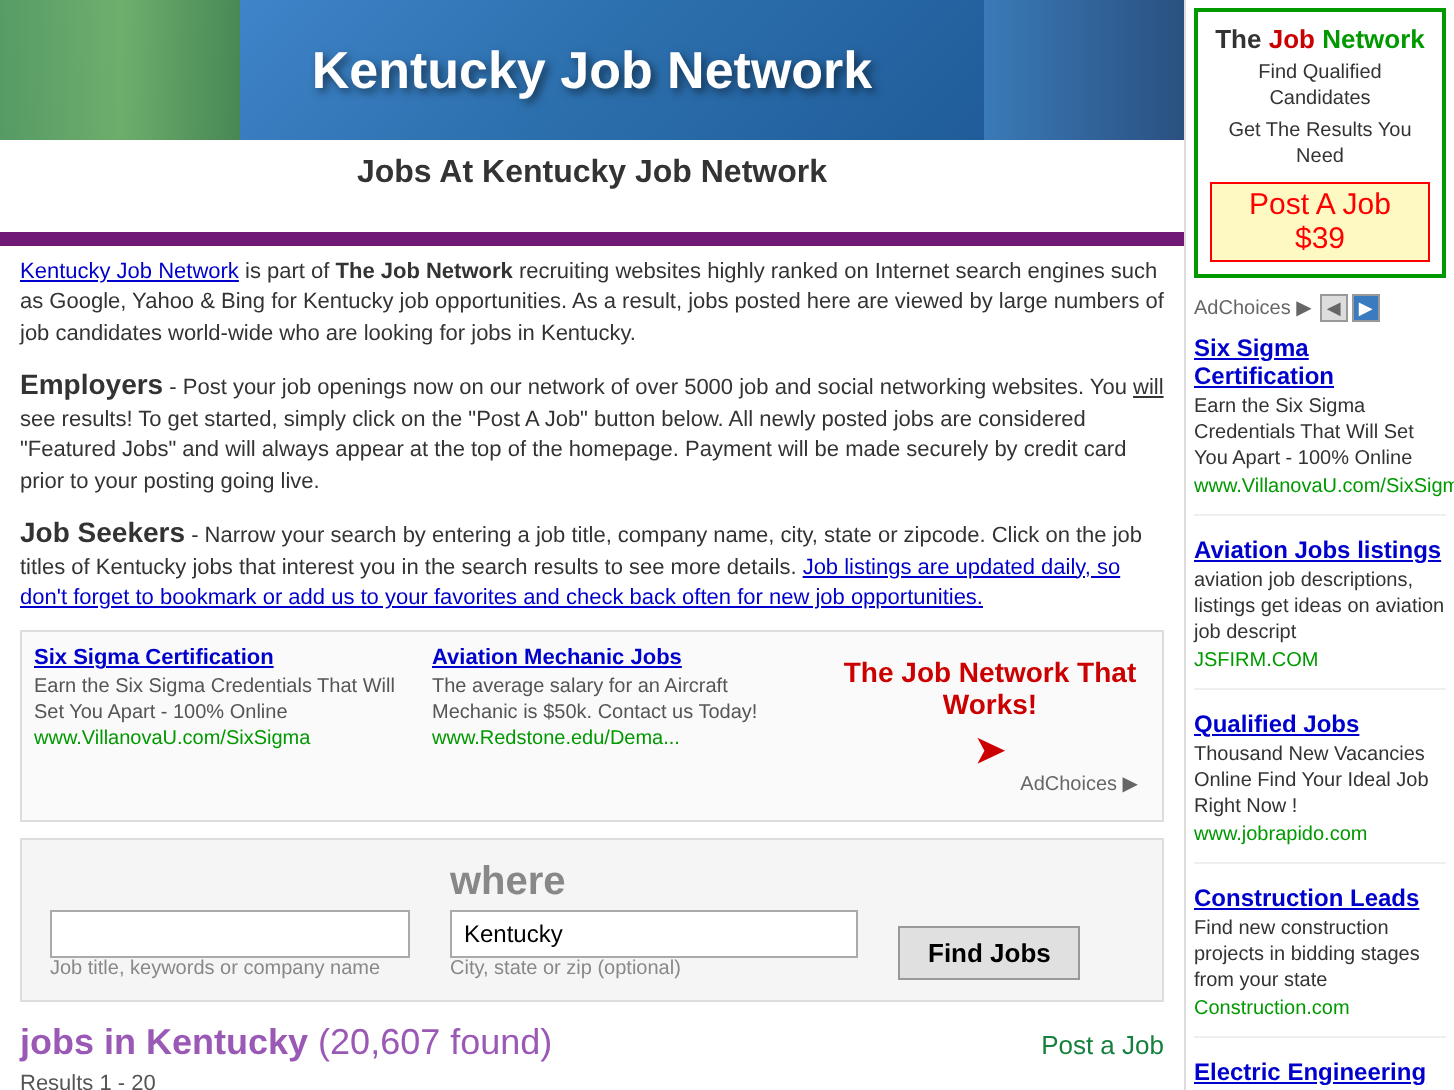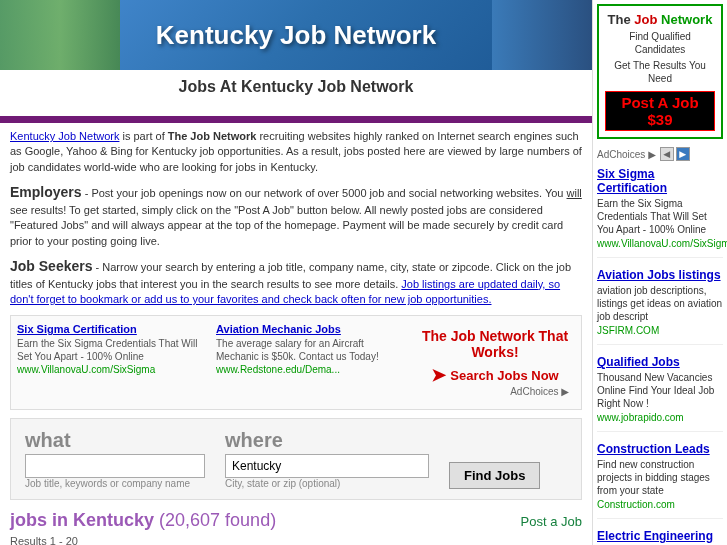--- a/index.html
+++ b/index.html
@@ -169,24 +169,24 @@
     }
     .sidebar-top-ad .job-network-text {
       font-size: 13px;
       font-weight: bold;
     }
     .sidebar-top-ad .job-network-text .the { color: #333; }
     .sidebar-top-ad .job-network-text .job { color: #c00; }
     .sidebar-top-ad .job-network-text .network { color: #090; }
     .sidebar-top-ad .tagline { font-size: 10px; color: #333; margin: 3px 0; line-height: 1.3; }
     .sidebar-top-ad .post-price {
-      background: #000000;
+      background: #fef9c3;
       color: #f00;
       font-size: 15px;
-      font-weight: bold;
+      font-weight: normal;
       border: 1px solid #f00;
       padding: 2px 6px;
       display: inline-block;
       margin-top: 3px;
     }
 
     .sidebar-ad-block { margin-bottom: 10px; border-bottom: 1px solid #eee; padding-bottom: 8px; }
     .sidebar-ad-block .ad-title { color: #00c; font-size: 12px; font-weight: bold; text-decoration: underline; cursor: pointer; }
     .sidebar-ad-block .ad-desc { font-size: 10px; color: #333; line-height: 1.3; margin: 2px 0; }
     .sidebar-ad-block .ad-url { font-size: 10px; color: #090; }
@@ -237,30 +237,28 @@
         </div>
         <div class="ad-box">
           <a href="#">Aviation Mechanic Jobs</a>
           <p>The average salary for an Aircraft Mechanic is $50k. Contact us Today!</p>
           <p style="color:#090;font-size:10px;">www.Redstone.edu/Dema...</p>
         </div>
         <div class="job-network-banner">
           <div class="jn-title">The Job Network That Works!</div>
           <div class="search-arrow">
             <span style="color:#c00; font-size:18px;">➤</span>
-            <span>Search Jobs Now</span>
           </div>
           <div class="ad-choices-bar">AdChoices ▶</div>
         </div>
       </div>
 
       <div class="search-form-area">
         <div class="search-form-row">
           <div>
-            <div class="search-label">what</div>
             <input class="search-input" type="text" placeholder="" style="">
             <div class="search-sublabel">Job title, keywords or company name</div>
           </div>
           <div>
             <div class="search-label">where</div>
             <input class="search-input-where" type="text" value="Kentucky" style="">
             <div class="search-sublabel">City, state or zip (optional)</div>
           </div>
           <button class="find-jobs-btn">Find Jobs</button>
         </div>

